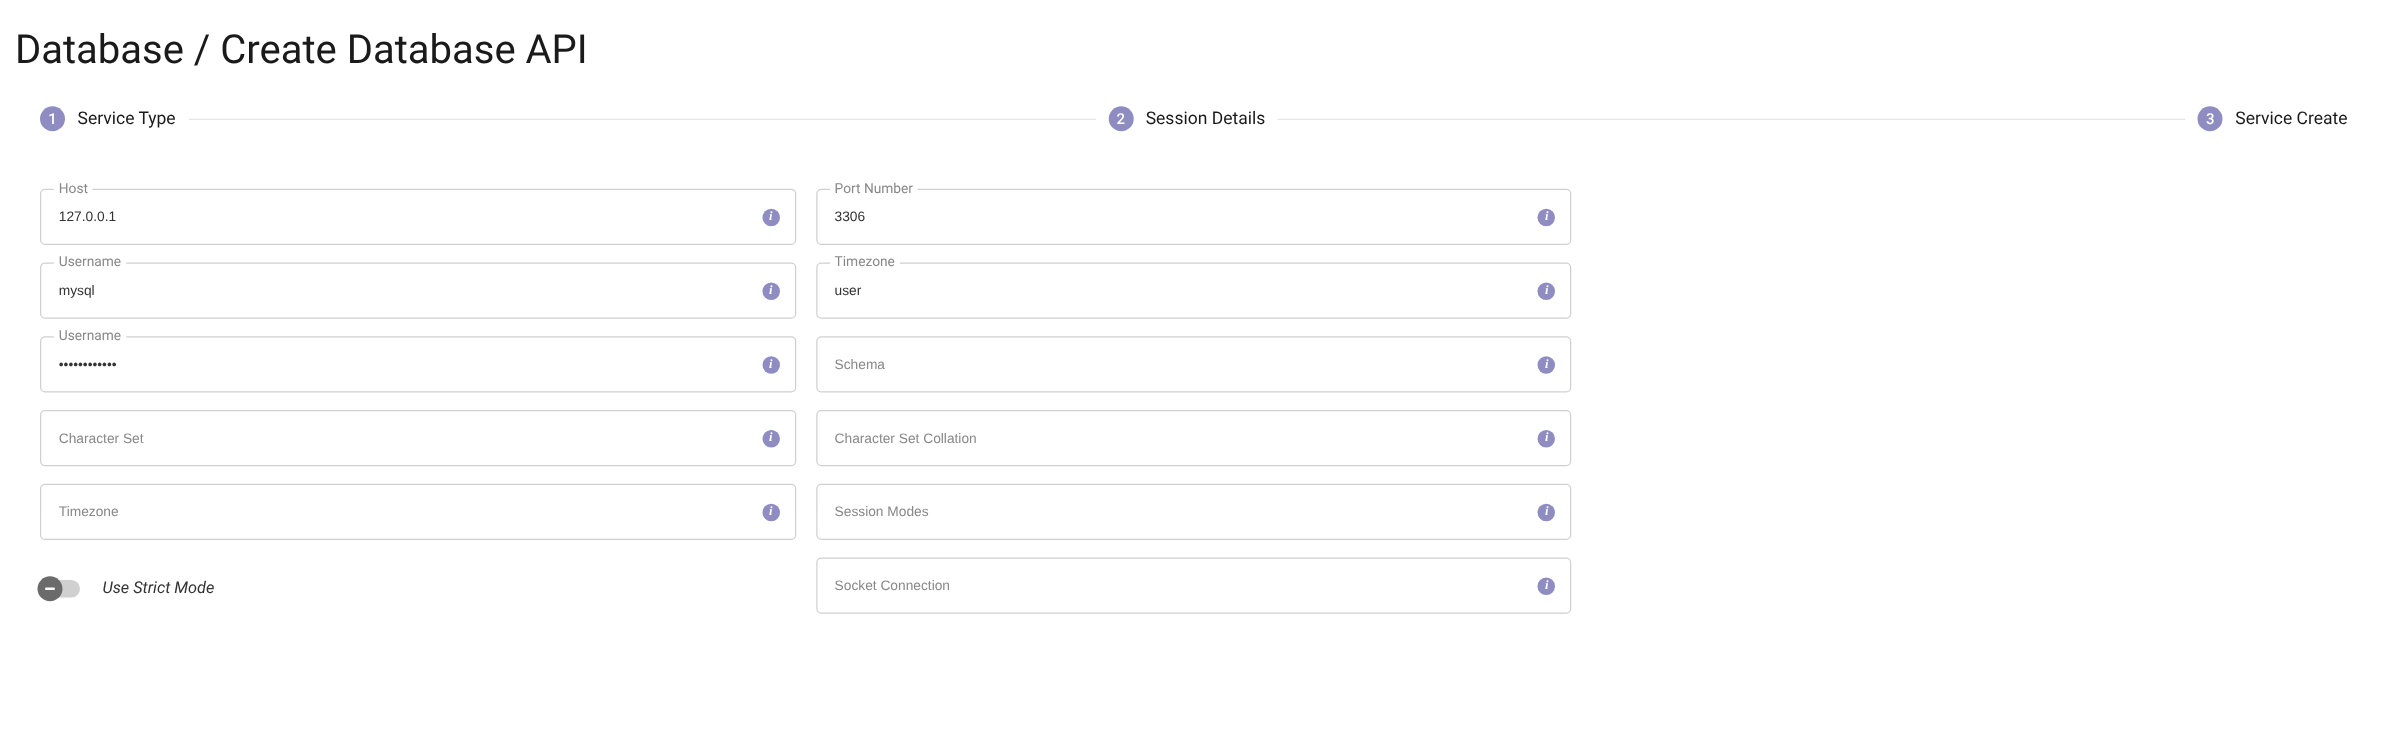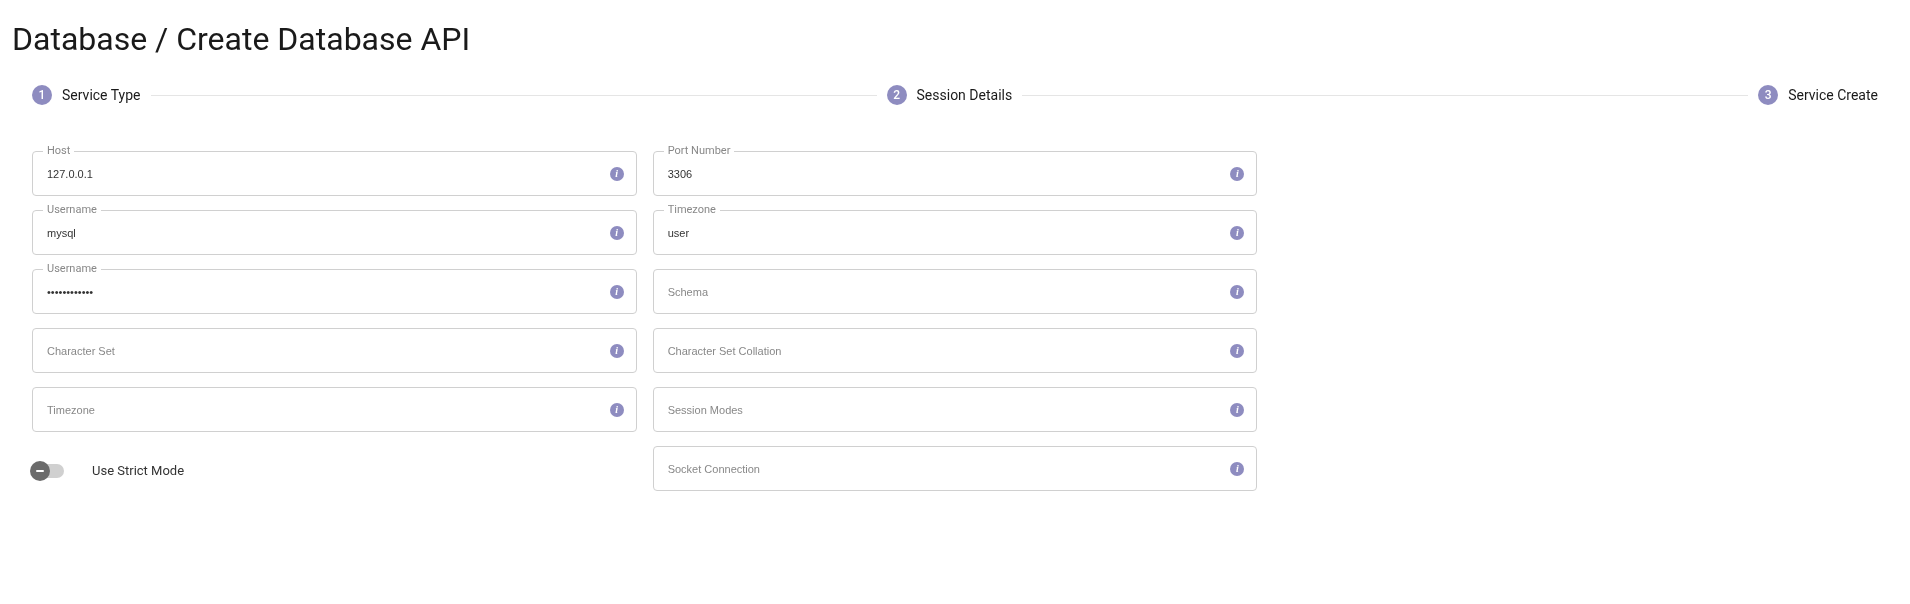--- a/index.html
+++ b/index.html
@@ -107,22 +107,23 @@
       display: flex;
       align-items: center;
       justify-content: center;
       font-style: italic;
       font-family: Georgia, serif;
       cursor: pointer;
     }
     .toggle-row {
       display: flex;
       align-items: center;
-      gap: 28px;
+      gap: 18px;
       margin-top: 4px;
+      font-style: italic;
     }
     .toggle {
       position: relative;
       width: 32px;
       height: 14px;
       background: #d0d0d0;
       border-radius: 10px;
       cursor: pointer;
     }
     .toggle-knob {

